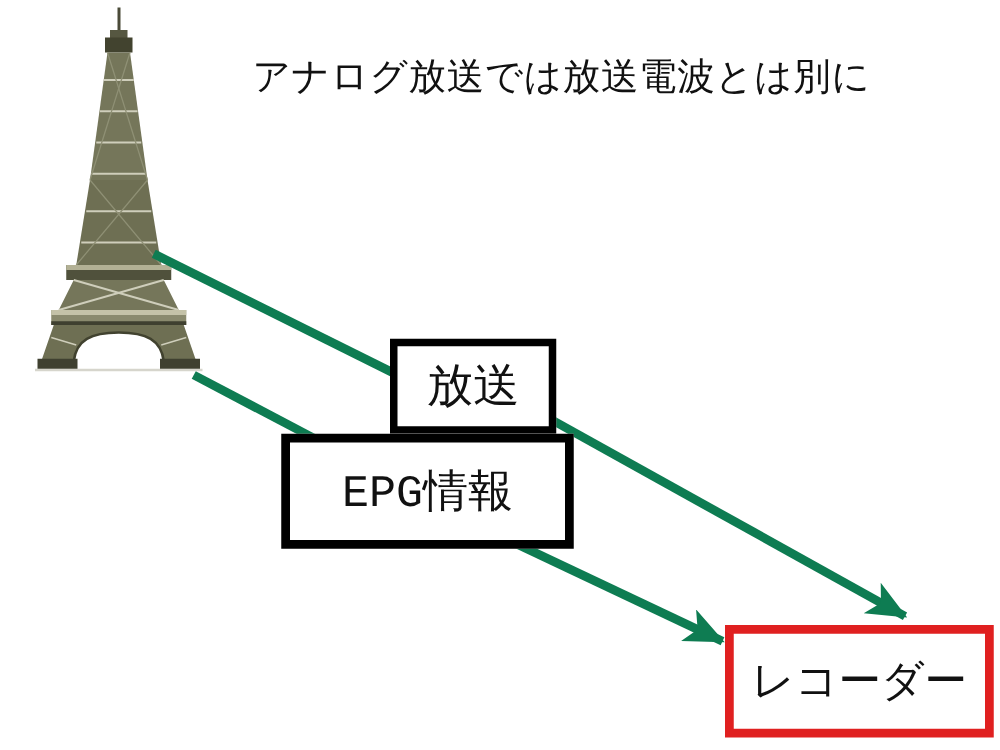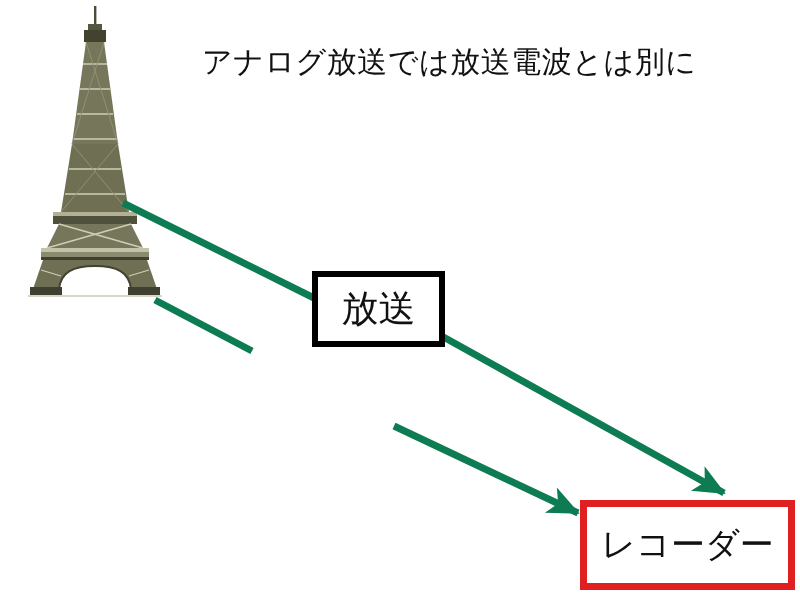--- a/index.html
+++ b/index.html
@@ -143,18 +143,21 @@
     <g>
       <line class="arrow-line" x1="155" y1="300" x2="252" y2="351"></line>
       <line class="arrow-line" x1="394" y1="426" x2="578" y2="513" marker-end="url(#arrowhead)"></line>
     </g>
   </svg>
 
   <div class="label-box box-broadcast">
     <span>放送</span>
   </div>
 
+  <div class="label-box box-epg">
+    <span>EPG情報</span>
+  </div>
 
   <div class="label-box box-recorder">
     <span>レコーダー</span>
   </div>
 
 </div>
 
 </body></html>

